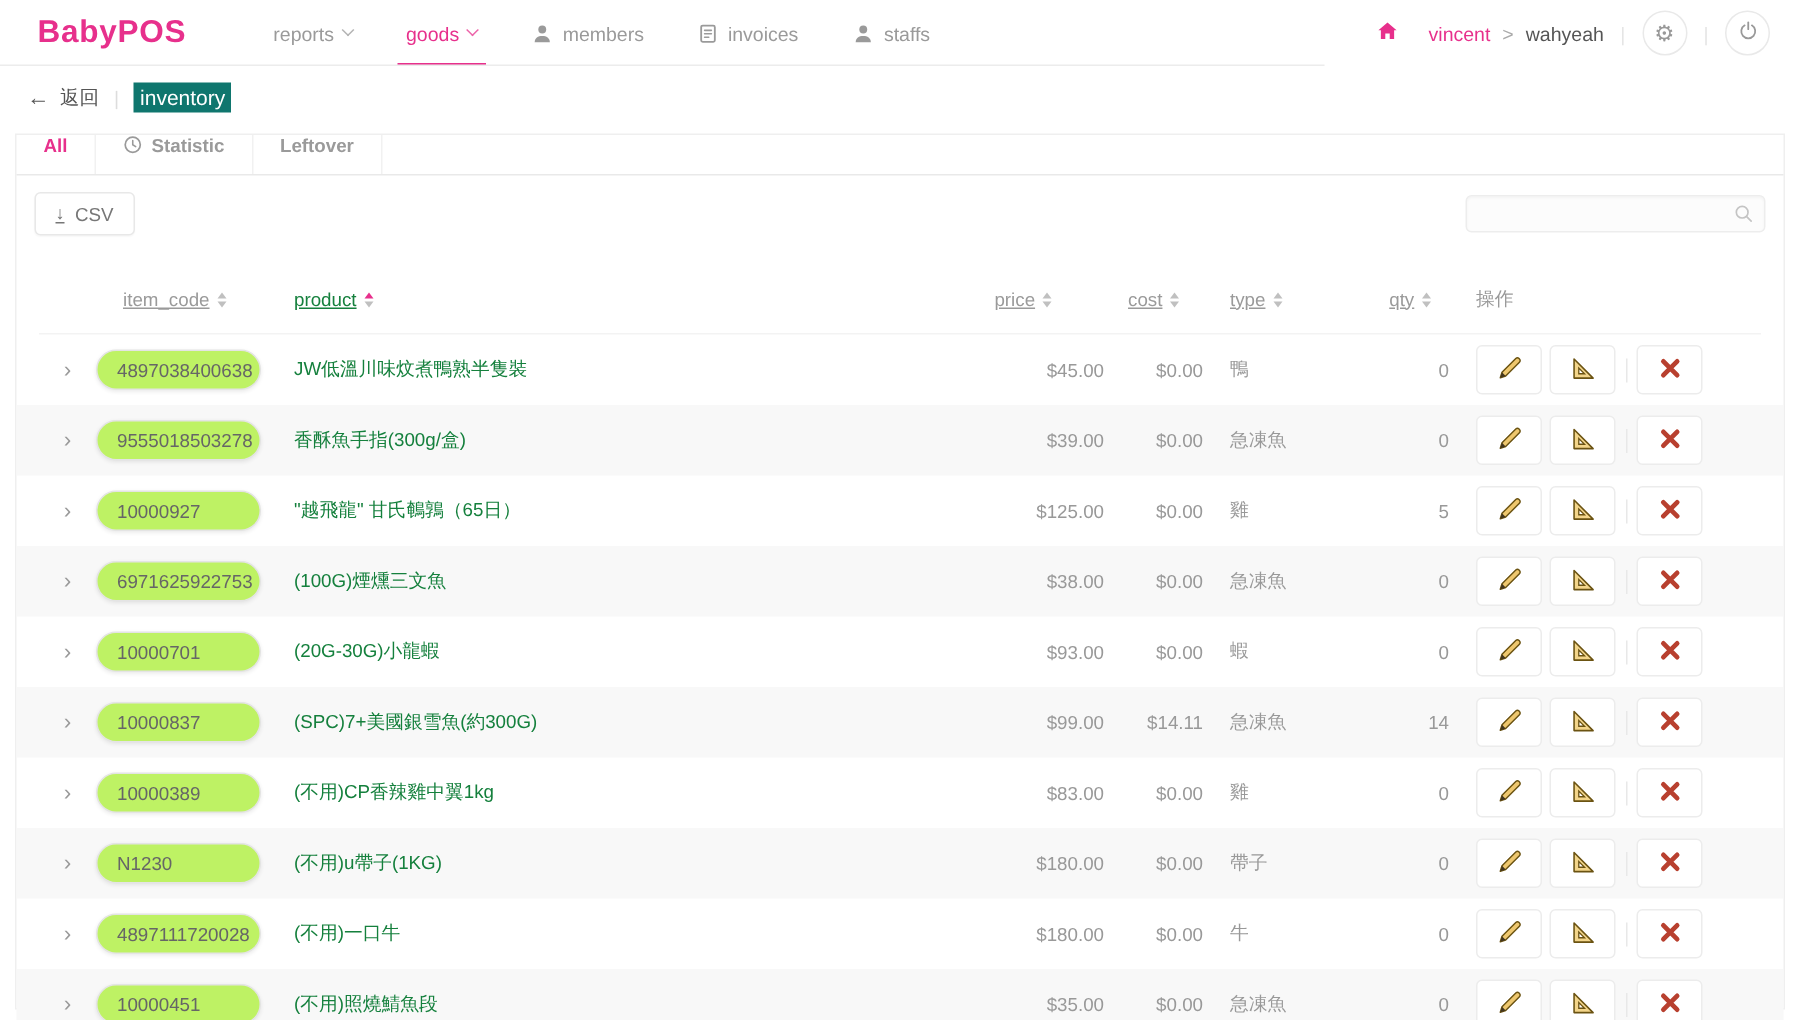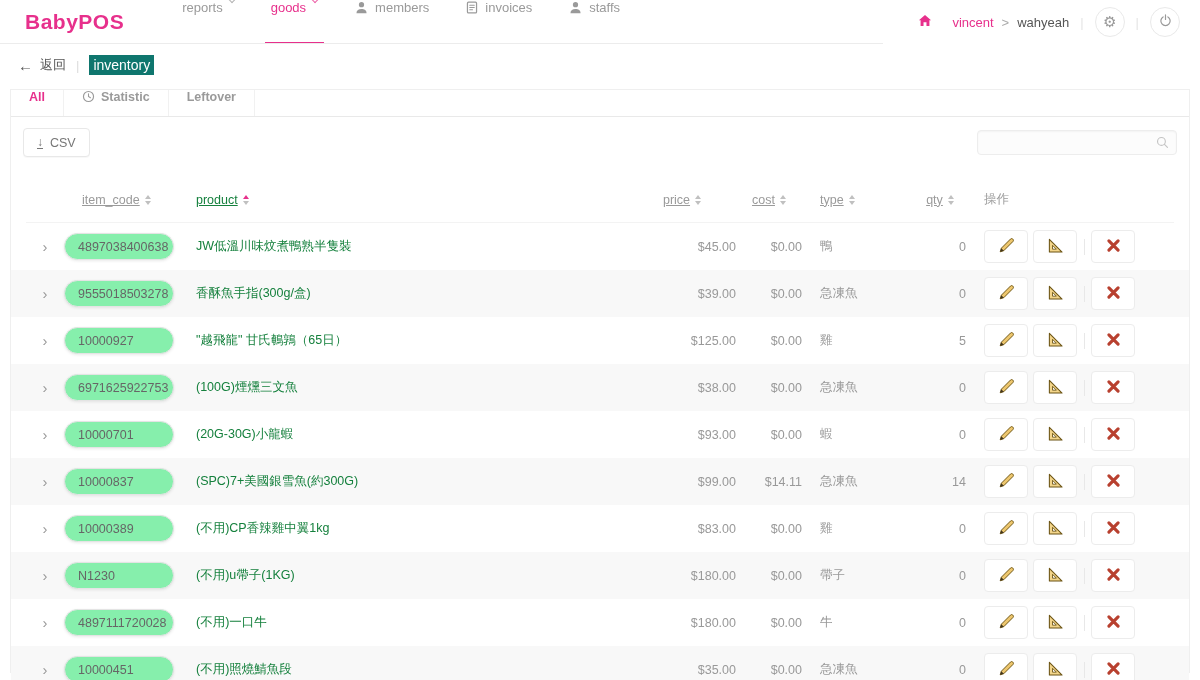--- a/index.html
+++ b/index.html
@@ -4,21 +4,21 @@
 <style>
   * { box-sizing: border-box; margin: 0; padding: 0; }
   html,body { width:1200px; height:680px; background:#fff; overflow:hidden;
     font-family:"Liberation Sans","DejaVu Sans",sans-serif; color:#888; }
 
   
   .header { position:relative; height:44px; display:flex; align-items:center; padding:0 20px 0 25px; }
   .header::after { content:''; position:absolute; left:0; top:43px; width:883px; height:1px; background:#ececec; }
   .logo { font-size:21px; font-weight:bold; color:#e7308c; letter-spacing:.5px; margin-right:40px; }
   .nav { display:flex; align-items:center; height:100%; }
-  .nav-item { position:relative; height:100%; display:flex; gap:6px;
+  .nav-item { position:relative; height:100%; display:flex; align-items:center; gap:6px;
     padding:0 18px; font-size:13px; color:#9a9a9a; cursor:pointer; }
   .nav-item.active { color:#e7308c; }
   .nav-item.active::after { content:''; position:absolute; left:12px; right:12px; bottom:0; height:2px; background:#e7308c; }
   .caret { width:6px; height:6px; border-right:1.4px solid currentColor; border-bottom:1.4px solid currentColor;
     transform:rotate(45deg); display:inline-block; margin-top:-4px; opacity:.75; }
   .nav-ic { display:inline-flex; }
   .hdr-right { margin-left:auto; display:flex; align-items:center; gap:8px; font-size:13px; }
   .store { color:#e7308c; display:flex; align-items:center; gap:20px; }
   .gt { color:#aaa; }
   .uname { color:#555; }
@@ -68,21 +68,21 @@
   .c-price .hcell,.c-cost .hcell,.c-qty .hcell { justify-content:center; width:100%; }
   .sort { display:inline-flex; flex-direction:column; gap:2px; }
   .sort i { display:block; width:0; height:0; border-left:3.5px solid transparent; border-right:3.5px solid transparent; }
   .sort .up { border-bottom:4px solid #c0c0c0; }
   .sort .dn { border-top:4px solid #c0c0c0; }
   .sort.asc .up { border-bottom-color:#e7308c; }
 
   .trow { height:47px; font-size:12.5px; color:#999; }
   .trow.alt { background:#f8f8f8; }
   .chev { color:#9a9a9a; font-size:15px; cursor:pointer; }
-  .pill { display:inline-flex; align-items:center; width:110px; height:27px; padding:0 13px; background:#86efac;
+  .pill { display:inline-flex; align-items:center; width:110px; height:27px; padding:0 13px; background:#bef264;
     border:1px solid #e4e4e4; border-radius:14px; box-shadow:0 1px 3px rgba(0,0,0,.09);
     font-size:12.5px; color:#666; white-space:nowrap; cursor:text; }
   .c-prod { color:#15803d; white-space:nowrap; overflow:hidden; text-overflow:ellipsis; }
   .abtn { width:44px; height:33px; background:#fff; border:1px solid #ececec; border-radius:4px;
     display:flex; align-items:center; justify-content:center; cursor:pointer; margin-right:5px; }
   .act-sep { width:1px; height:16px; background:#e8e8e8; margin:0 6px 0 2px; }
 </style>
 </head>
 <body>
 

